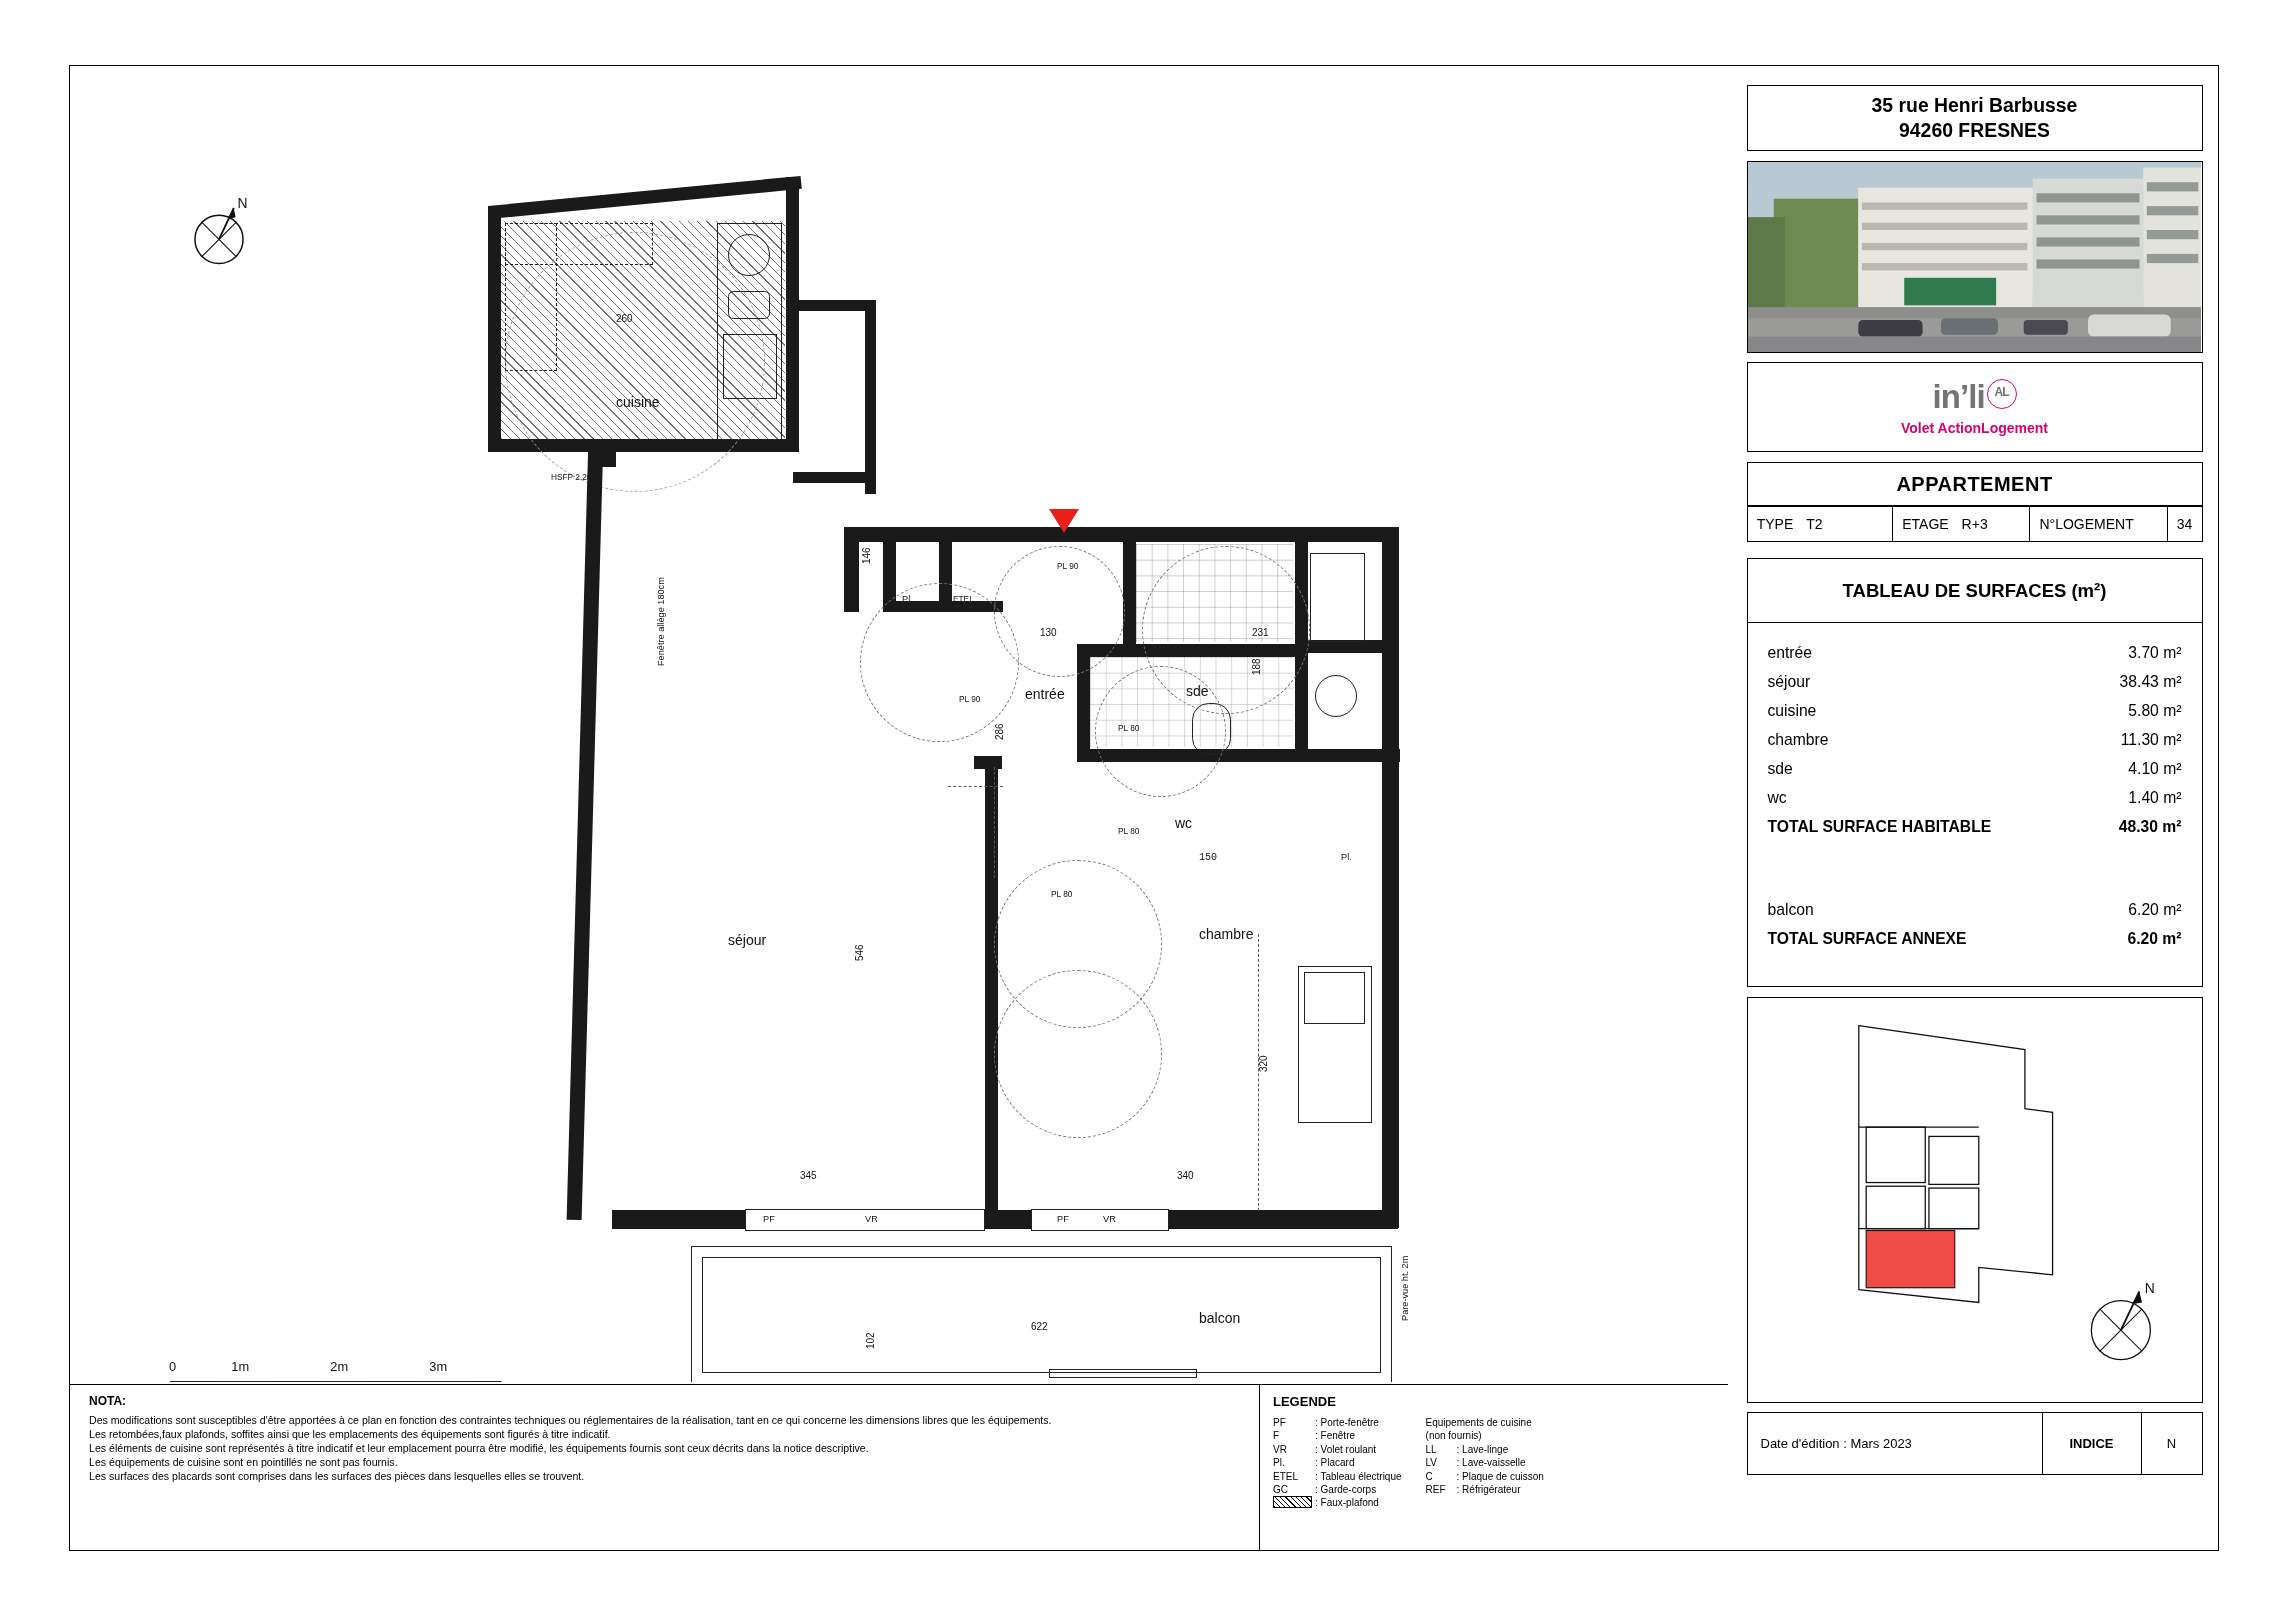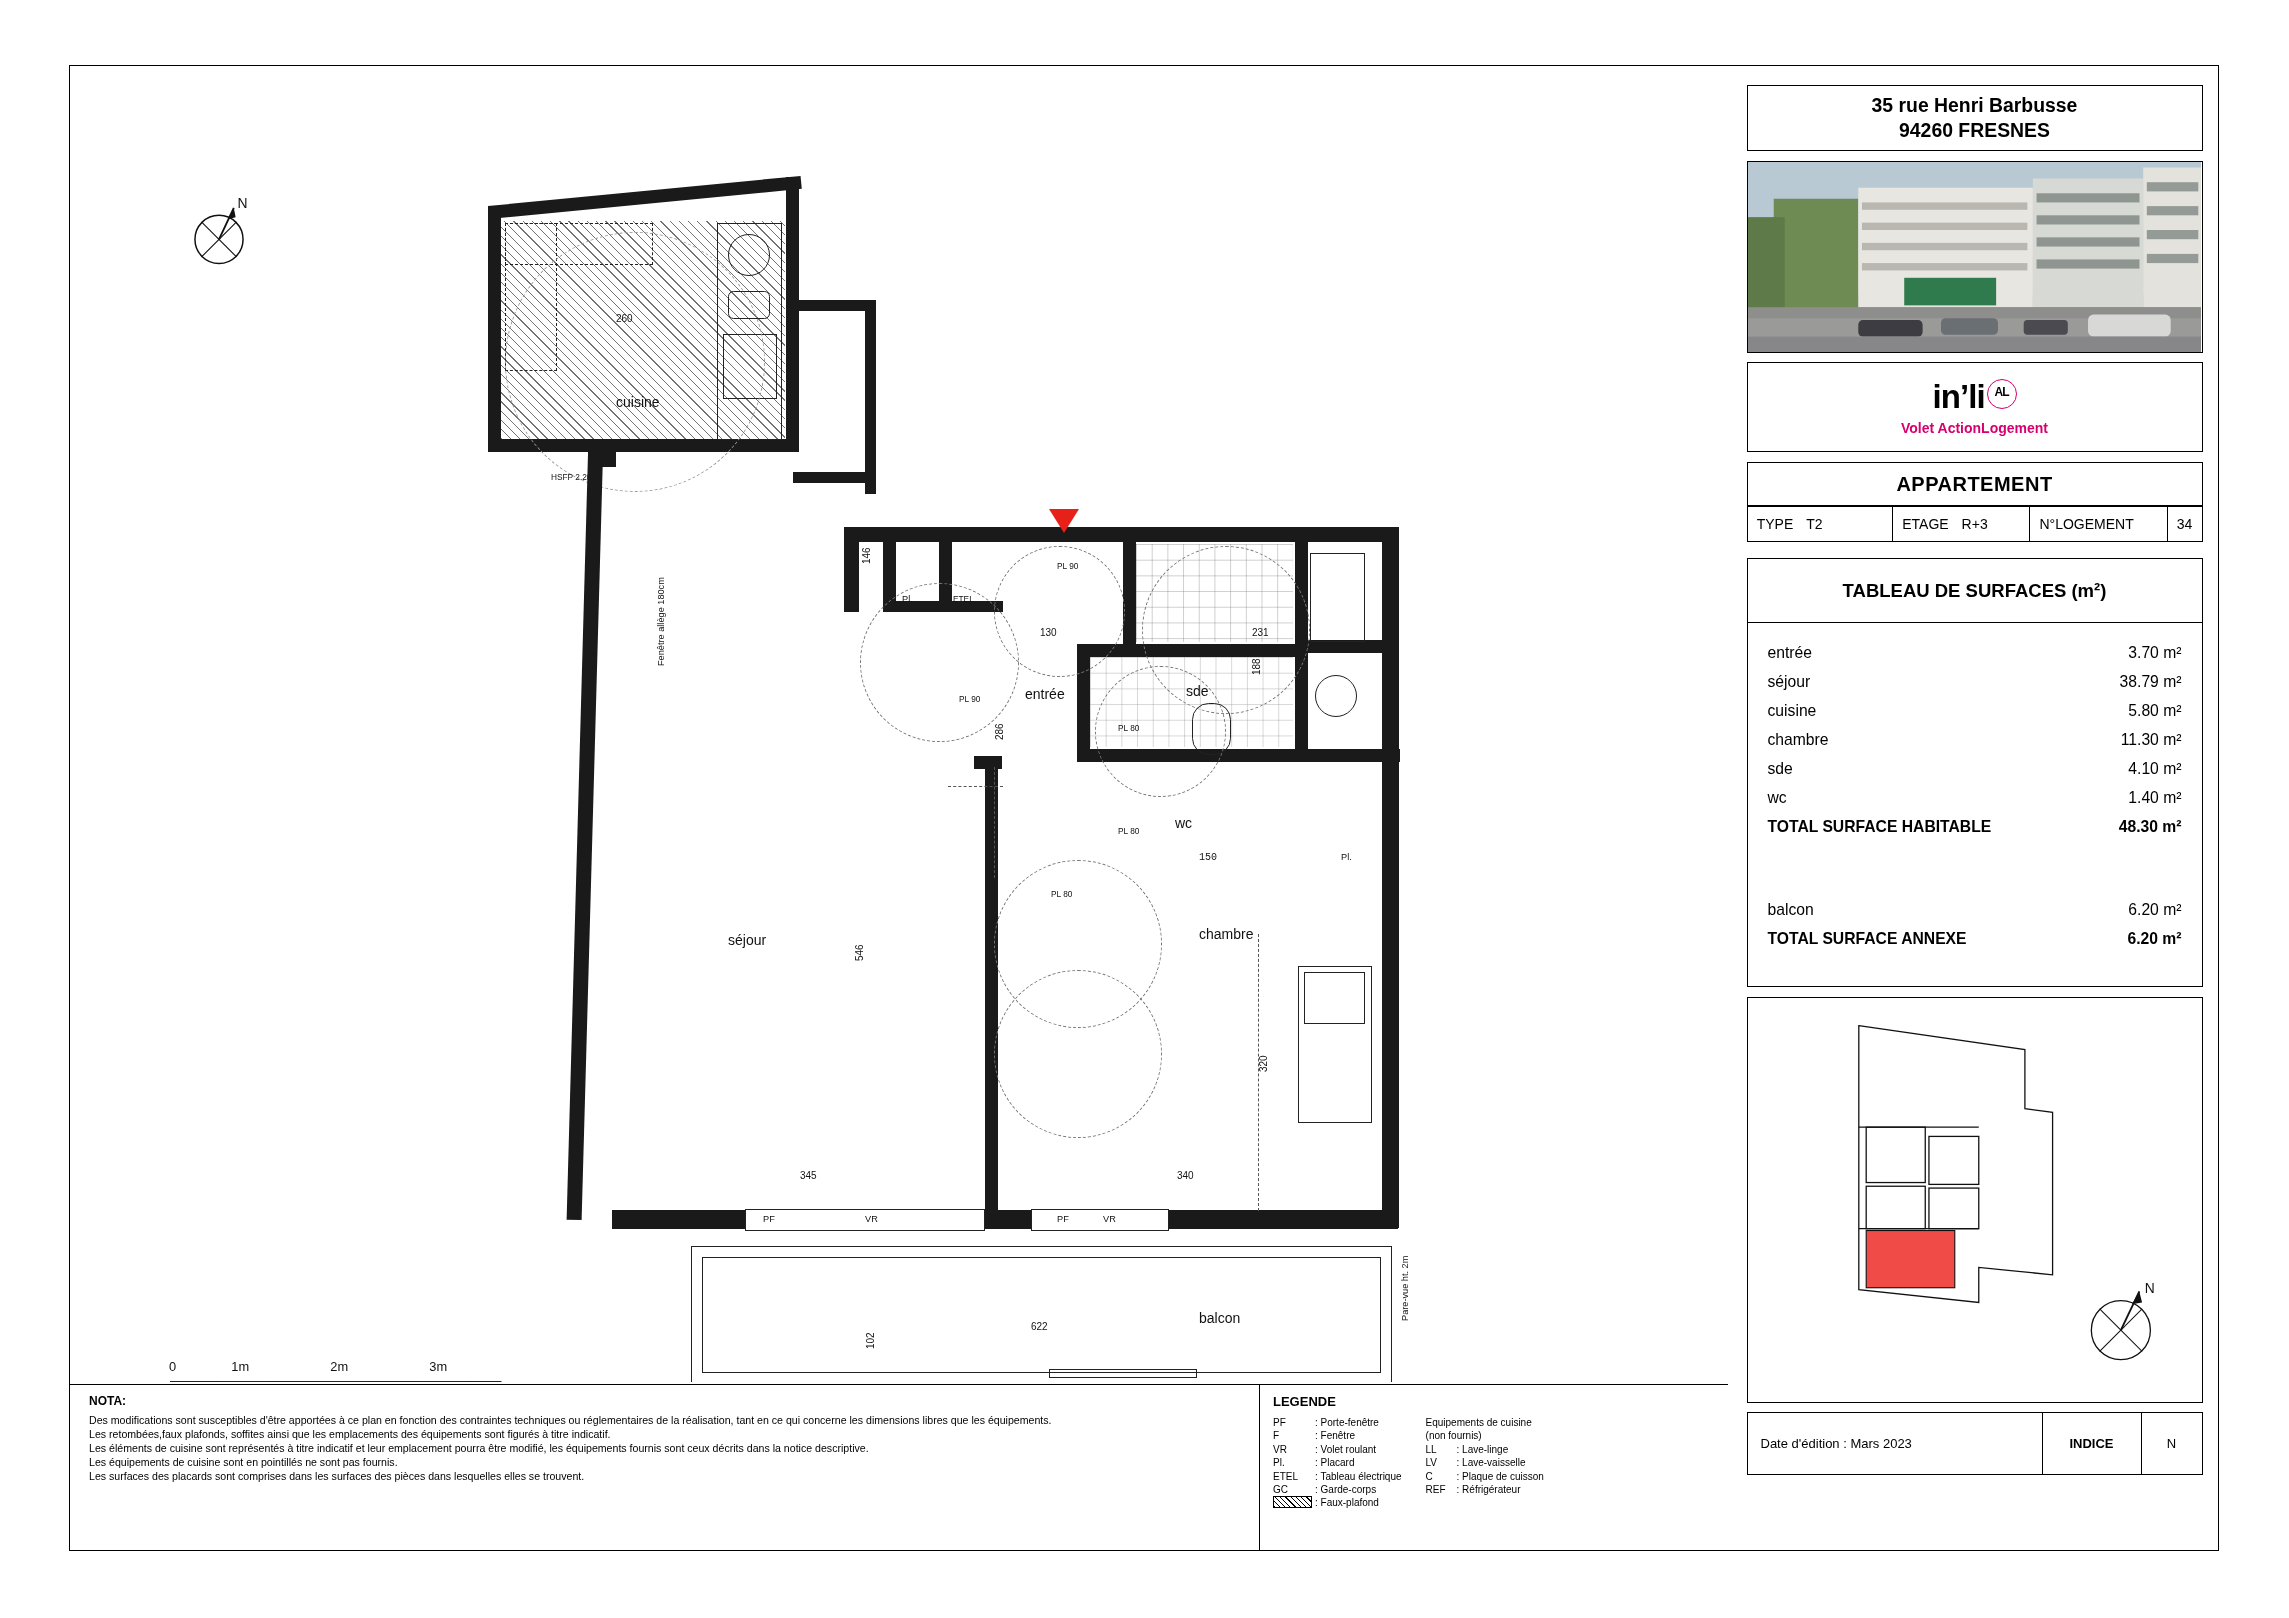--- a/index.html
+++ b/index.html
@@ -14,21 +14,21 @@
   #rightcol{position:absolute;left:1728px;top:65px;width:492px;height:1486px;box-sizing:border-box;}
   .rbox{position:absolute;border:1.8px solid #000;box-sizing:border-box;background:#fff;}
 
   #addrbox{left:18.5px;top:20px;width:456px;height:66px;display:flex;flex-direction:column;align-items:center;justify-content:center;}
   #addrbox div{font-size:19.4px;font-weight:bold;line-height:25px;}
 
   #photobox{left:18.5px;top:96px;width:456px;height:192px;overflow:hidden;padding:0;}
   #photo{position:absolute;inset:0;}
 
   #logobox{left:18.5px;top:297px;width:456px;height:90px;display:flex;flex-direction:column;align-items:center;justify-content:center;}
-  .logo-main{font-size:33px;font-weight:bold;color:#000000;letter-spacing:-0.9px;}
+  .logo-main{font-size:33px;font-weight:bold;color:#737373;letter-spacing:-0.9px;}
   .logo-sub{font-size:14px;font-weight:bold;color:#d6006e;margin-top:3.7px;}
   .logo-al{display:inline-block;border:1.8px solid #d6006e;border-radius:50%;width:28px;height:28px;line-height:25px;text-align:center;font-size:12px;vertical-align:super;margin-left:1.8px;}
 
   #apptbox{left:18.5px;top:397px;width:456px;height:44px;display:flex;align-items:center;justify-content:center;}
   #apptbox span{font-size:20px;font-weight:bold;letter-spacing:0.5px;}
 
   #typebox{left:18.5px;top:441px;width:456px;height:36px;display:flex;align-items:stretch;}
   #typebox .c{display:flex;align-items:center;padding:0 9.2px;font-size:14px;border-right:1.8px solid #000;}
   #typebox .c:last-child{border-right:none;}
   #typebox .c span.lbl{margin-right:13px;}
@@ -302,21 +302,21 @@
       <span>TABLEAU DE SURFACES (m²)</span>
     </div>
 
     <div class="rbox" id="surftable">
       <div class="srow">
         <span>entrée</span>
         <span>3.70 m²</span>
       </div>
       <div class="srow">
         <span>séjour</span>
-        <span>38.79 m²</span>
+        <span>38.43 m²</span>
       </div>
       <div class="srow">
         <span>cuisine</span>
         <span>5.80 m²</span>
       </div>
       <div class="srow">
         <span>chambre</span>
         <span>11.30 m²</span>
       </div>
       <div class="srow">

